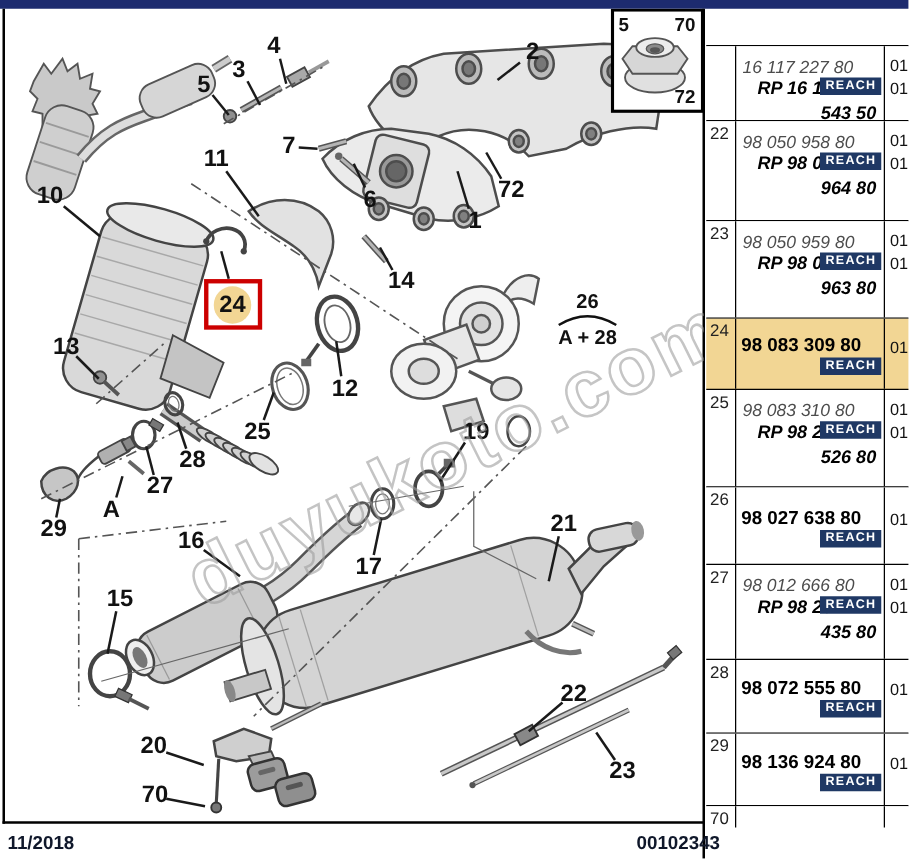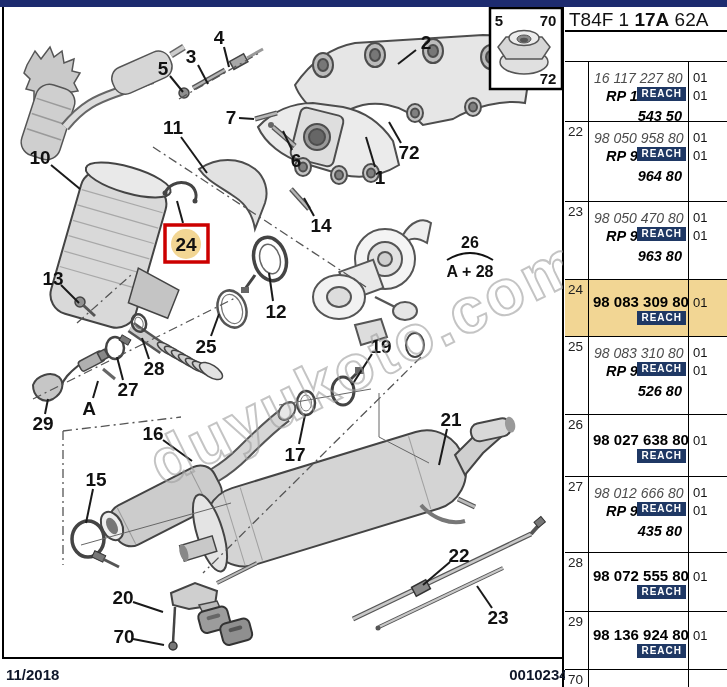--- a/index.html
+++ b/index.html
@@ -21,21 +21,21 @@
   #table-header{height:25px;border-bottom:2px solid #000;box-sizing:border-box;
                 font-size:19px;color:#111;padding:2px 0 0 4px;white-space:nowrap;}
   #table-header .b{font-weight:bold;}
   #table-spacer{height:30px;border-bottom:1px solid #000;box-sizing:border-box;}
   .row{display:flex;border-bottom:1px solid #000;box-sizing:border-box;position:relative;background:#fff;}
   .row.hl{background:var(--hl,#f2d694);}
   .row.noline{border-bottom:none;}
   .ref{width:24px;border-right:1px solid #000;box-sizing:border-box;
        font-size:13.5px;color:#222;padding:2px 0 0 3px;}
   .main{flex:1;position:relative;font-style:italic;color:#000;}
-  .qty{width:39px;border-left:1px solid #000;box-sizing:border-box;position:relative;
+  .qty{width:20px;border-left:1px solid #000;box-sizing:border-box;position:relative;
        font-size:13px;color:#111;}
   .pn1{position:absolute;top:8px;left:5px;color:#4c4c4c;font-size:14px;white-space:nowrap;}
   .pn2{position:absolute;top:26px;left:17px;font-weight:bold;font-size:14.5px;white-space:nowrap;}
   .pn3{position:absolute;top:46px;right:6px;font-weight:bold;font-size:14.5px;white-space:nowrap;}
   .spn{position:absolute;top:calc(50% - 15px);left:4px;font-weight:bold;font-style:normal;
        font-size:15px;white-space:nowrap;}
   .reach{position:absolute;right:2px;background:var(--reach,#1f3864);color:#fff;
          font-style:normal;font-weight:bold;font-size:10px;letter-spacing:1px;
          padding:1px 4px 2px 4px;line-height:11px;}
   .reach.on2{top:25px;}
@@ -368,23 +368,20 @@
         <rect x="162" y="218" width="43" height="37" fill="none" stroke="#cc0000" stroke-width="3.5"></rect>
       </g>
 
     <text id="watermark" transform="translate(160,480) rotate(-26.5)" font-size="64" font-weight="bold" letter-spacing="3" fill="none" stroke="#9e9e9e" stroke-width="2" opacity="0.6">duyukoto.com</text>
   </svg>
 
   <div class="footer-text" id="footer-date">11/2018</div>
   <div class="footer-text" id="footer-doc">00102343</div>
 
   <div id="table-panel">
-    <div id="table-header">
-      <span>T84F 1 </span><span class="b">17A</span><span> 62A</span>
-    </div>
     <div id="table-spacer"></div>
     <div id="table-rows">
         <div class="row" style="height: 60px; justify-content: center;">
           <div class="ref"></div>
           <div class="main">
             <div class="pn1">16 117 227 80</div>
             <div class="pn2">RP 16 142</div>
             <div class="pn3">543 50</div>
             <span class="reach on2">REACH</span>
           </div>
@@ -402,21 +399,21 @@
             <span class="reach on2">REACH</span>
           </div>
           <div class="qty">
             <div class="q l1">01</div>
             <div class="q l2">01</div>
           </div>
         </div>
         <div class="row" style="height: 78px;">
           <div class="ref">23</div>
           <div class="main">
-            <div class="pn1">98 050 470 80</div>
+            <div class="pn1">98 050 959 80</div>
             <div class="pn2">RP 98 056</div>
             <div class="pn3">963 80</div>
             <span class="reach on2">REACH</span>
           </div>
           <div class="qty">
             <div class="q l1">01</div>
             <div class="q l2">01</div>
           </div>
         </div>
         <div class="row hl" style="height: 57px;">

